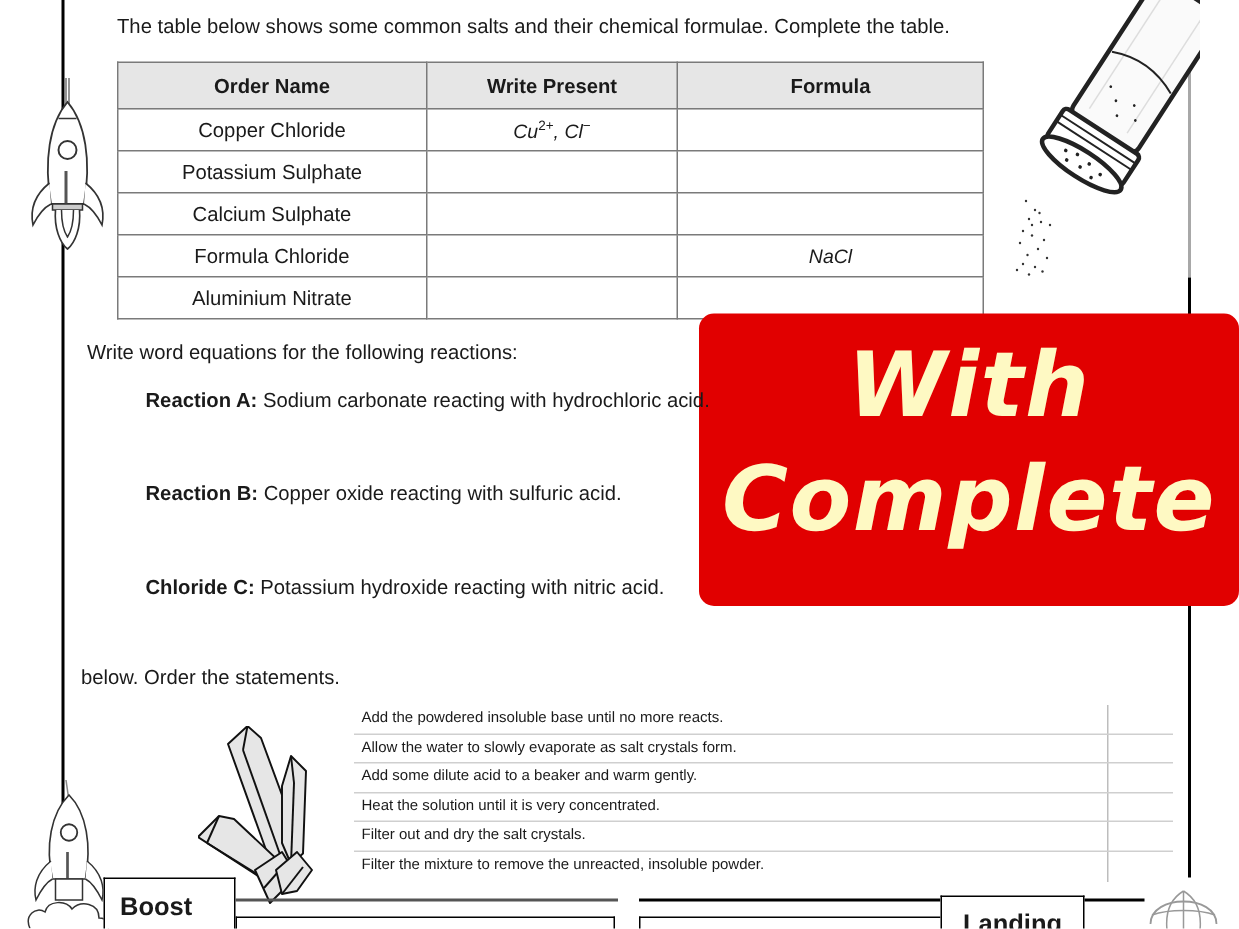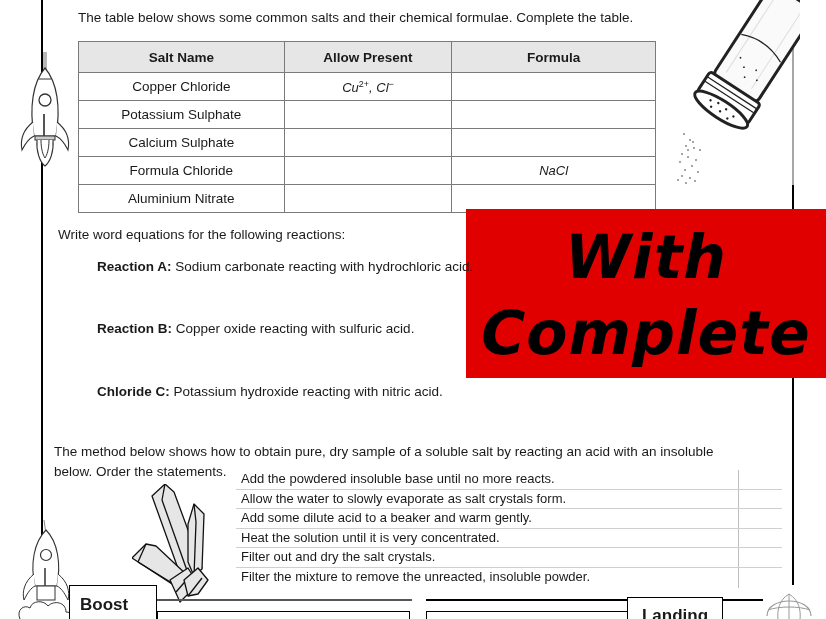--- a/index.html
+++ b/index.html
@@ -16,32 +16,32 @@
 
     table.salts { position: absolute; left: 78px; top: 41px; width: 578px; border-collapse: collapse; font-size: 13.5px; }
     table.salts th, table.salts td { border: 1.5px solid #7a7a7a; text-align: center; height: 28px; padding: 0; }
     table.salts th { background: #e6e6e6; font-weight: bold; height: 31px; }
     table.salts col.c1 { width: 206px; }
     table.salts col.c2 { width: 168px; }
     table.salts col.c3 { width: 204px; }
     .math { font-family: Liberation Sans, sans-serif; font-style: italic; font-size: 13px; }
     .math sup { font-size: 9px; font-style: normal; }
 
-    .banner { position: absolute; left: 466px; top: 209px; width: 360px; height: 169px; background: #e10000; color: #000000; text-align: center; font-family: "DejaVu Sans", sans-serif; font-weight: bold; font-style: italic; line-height: 1; }
+    .banner { position: absolute; left: 466px; top: 209px; width: 360px; height: 195px; background: #e10000; color: #fef9c3; text-align: center; font-family: "DejaVu Sans", sans-serif; font-weight: bold; font-style: italic; line-height: 1; border-radius: 10px; }
     .banner .l1 { position: absolute; left: 0; right: 0; top: 18px; font-size: 60px; letter-spacing: 1px; }
     .banner .l2 { position: absolute; left: 0; right: 0; top: 94px; font-size: 60px; letter-spacing: 1px; }
 
     .we-title { left: 58px; top: 227px; font-size: 13.5px; white-space: nowrap; }
     .reaction { left: 58px; font-size: 13.5px; white-space: nowrap; }
     .reaction b { font-weight: bold; padding-left: 39px; }
 
     .method { left: 54px; top: 442px; width: 720px; font-size: 13.5px; line-height: 20px; }
 
     .steps { position: absolute; left: 236px; top: 470px; width: 546px; }
-    .step { height: 19.6px; border-bottom: 1.5px solid #cfcfcf; font-size: 13px; line-height: 18px; padding-left: 5px; position: relative; white-space: nowrap; }
+    .step { height: 19.6px; border-bottom: 1.5px solid #cfcfcf; font-size: 10px; line-height: 18px; padding-left: 5px; position: relative; white-space: nowrap; }
     .step:last-child { border-bottom: none; }
     .steps .vline { position: absolute; left: 502px; top: 0; width: 1px; height: 118px; background: #bdbdbd; }
 
     .boost-tab { position: absolute; left: 69px; top: 585px; width: 88px; height: 40px; border: 1.5px solid #000; border-bottom: none; background: #fff; }
     .boost-tab span { position: absolute; left: 10px; top: 9px; font-weight: bold; font-size: 17px; }
     .boost-line { position: absolute; left: 157px; top: 599px; width: 255px; height: 1.5px; background: #555; }
     .boost-box { position: absolute; left: 157px; top: 611px; width: 253px; height: 20px; border: 1.5px solid #000; border-bottom: none; }
 
     .landing-line-l { position: absolute; left: 426px; top: 599px; width: 201px; height: 1.5px; background: #000; }
     .landing-tab { position: absolute; left: 627px; top: 597px; width: 96px; height: 30px; border: 1.5px solid #000; border-bottom: none; background: #fff; text-align: center; }
@@ -73,22 +73,22 @@
 <div class="abs intro">The table below shows some common salts and their chemical formulae. Complete the table.</div>
 
 <table class="salts">
   <colgroup>
       <col class="c1">
       <col class="c2">
       <col class="c3">
     </colgroup>
   <thead>
     <tr>
-      <th>Salt Name</th>
-      <th>Allow Present</th>
+      <th>Order Name</th>
+      <th>Write Present</th>
       <th>Formula</th>
     </tr>
   </thead>
   <tbody>
     <tr>
       <td>Copper Chloride</td>
       <td>
         <span class="math"><span>Cu</span><sup>2+</sup><span>, </span><span>Cl</span><sup>−</sup></span>
       </td>
       <td></td>
@@ -174,21 +174,20 @@
   <b>Reaction A:</b><span> Sodium carbonate reacting with hydrochloric acid.</span>
 </div>
 <div class="abs reaction" style="top:321px;">
   <b>Reaction B:</b><span> Copper oxide reacting with sulfuric acid.</span>
 </div>
 <div class="abs reaction" style="top:384px;">
   <b>Chloride C:</b><span> Potassium hydroxide reacting with nitric acid.</span>
 </div>
 
 <div class="abs method">
-  <div>The method below shows how to obtain pure, dry sample of a soluble salt by reacting an acid with an insoluble</div>
   <div>below. Order the statements.</div>
 </div>
 
 <svg class="abs" style="left:132px;top:484px;" width="100" height="120" viewBox="0 0 100 120">
   <g fill="#e6e6e6" stroke="#111" stroke-width="1.3" stroke-linejoin="round">
     <polygon points="20,12 33,0 42,8 70,84 58,95 48,90"></polygon>
     <line x1="33" y1="0" x2="30" y2="16"></line>
       <line x1="30" y1="16" x2="58" y2="95"></line>
     <polygon points="56,40 62,20 72,30 70,85 62,92 56,78"></polygon>
     <line x1="62" y1="20" x2="64" y2="38"></line>

